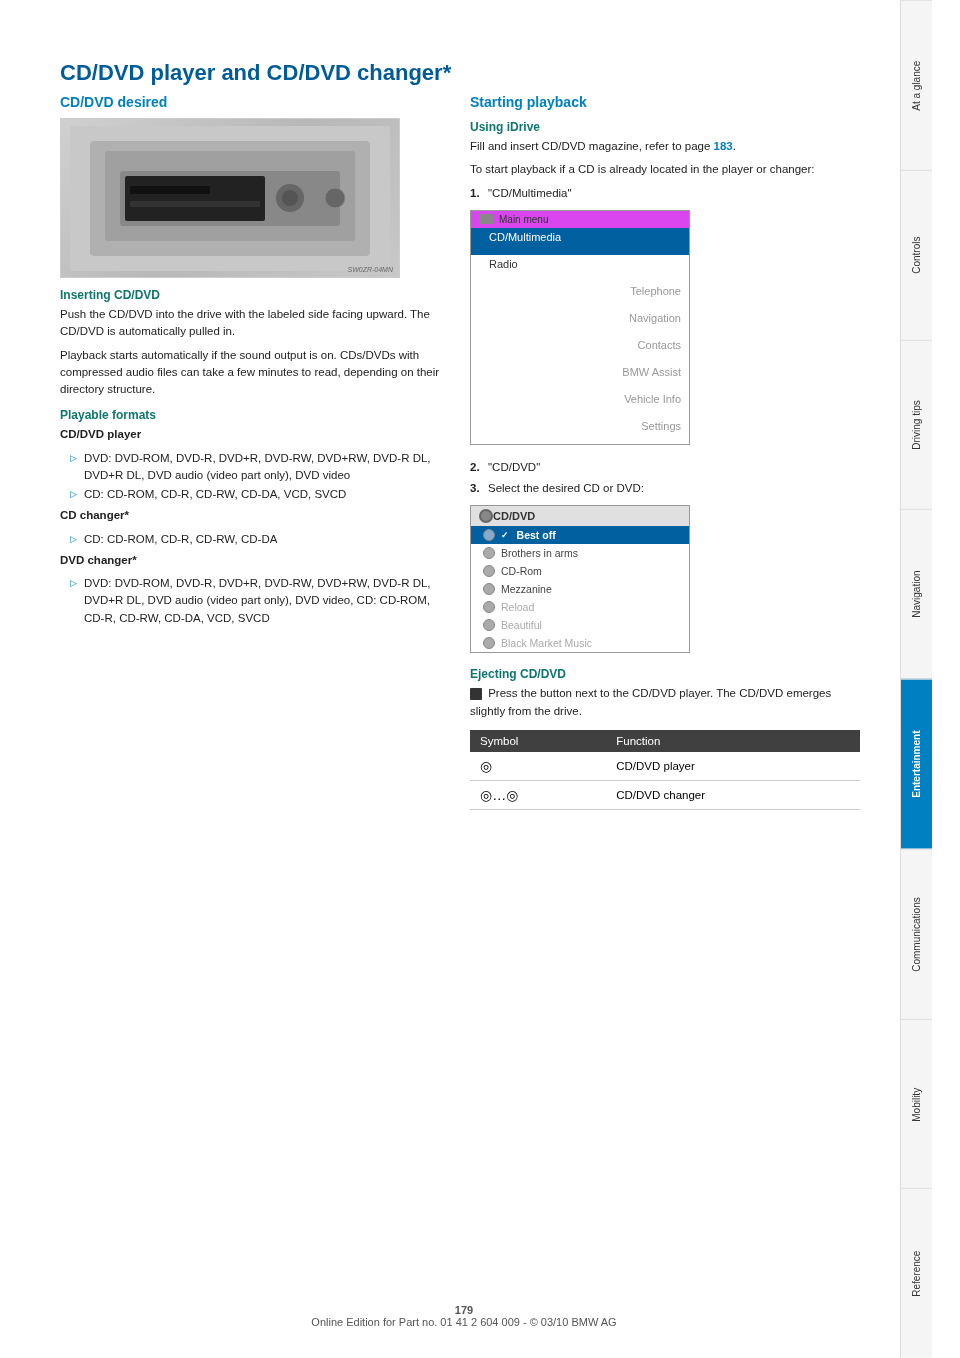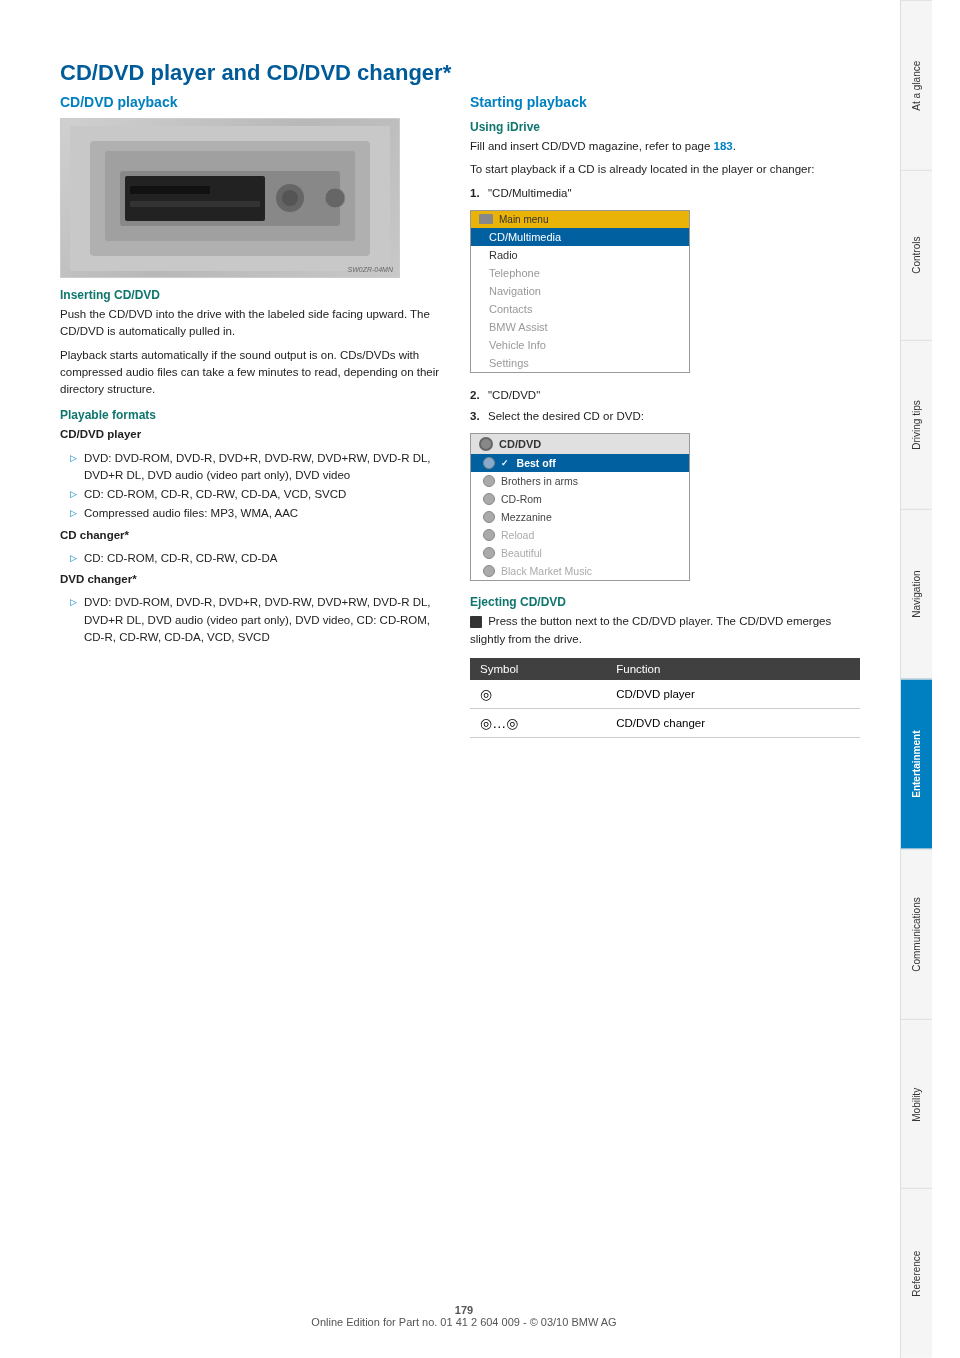--- a/index.html
+++ b/index.html
@@ -172,69 +172,69 @@
 
     
     .menu-mockup {
       width: 220px;
       border: 1px solid #999;
       margin: 8px 0 14px 0;
       font-size: 11px;
     }
 
     .menu-title-bar {
-      background: #eab308;
+      background: #d946ef;
       padding: 3px 8px;
       font-size: 10px;
       color: #333;
       display: flex;
       align-items: center;
       gap: 6px;
     }
 
     .menu-title-bar .menu-icon {
       width: 14px;
       height: 10px;
       background: #888;
       border-radius: 1px;
     }
 
     .menu-item {
-      padding: 3px 8px 3px 18px;
+      padding: 3px 8px 12px 18px;
       font-size: 11px;
       color: #333;
       cursor: pointer;
     }
 
     .menu-item.selected {
       background: #0060a0;
       color: #fff;
     }
 
     .menu-item.dimmed {
       color: #999;
+      text-align: right;
     }
 
     
     .cd-menu-mockup {
       width: 220px;
       border: 1px solid #999;
       margin: 8px 0 14px 0;
       font-size: 11px;
     }
 
     .cd-menu-title {
       background: #e0e0e0;
       padding: 3px 8px;
       font-size: 11px;
       font-weight: bold;
       color: #333;
       display: flex;
       align-items: center;
-      gap: 6px;
     }
 
     .cd-menu-title .cd-icon {
       width: 14px;
       height: 14px;
       border-radius: 50%;
       background: #888;
       border: 2px solid #666;
     }
 
@@ -360,21 +360,21 @@
 
 <div class="page-container">
   <div class="main-content">
 
     <h1 class="page-title">CD/DVD player and CD/DVD changer*</h1>
 
     <div class="two-col">
 
       <div class="col-left">
 
-        <h2 class="section-heading">CD/DVD playback</h2>
+        <h2 class="section-heading">CD/DVD desired</h2>
 
         <div class="car-image">
           <div class="car-image-inner">
 
             <svg width="320" height="145" viewBox="0 0 320 145" xmlns="http://www.w3.org/2000/svg">
               <rect width="320" height="145" fill="#c8c8c8"></rect>
               <rect x="20" y="15" width="280" height="115" fill="#b0b0b0" rx="4"></rect>
               <rect x="35" y="25" width="250" height="90" fill="#a0a0a0" rx="3"></rect>
 
               <rect x="50" y="45" width="220" height="55" fill="#888" rx="3"></rect>
@@ -392,21 +392,20 @@
 
         <h3 class="sub-heading">Inserting CD/DVD</h3>
         <p class="body-text">Push the CD/DVD into the drive with the labeled side facing upward. The CD/DVD is automatically pulled in.</p>
         <p class="body-text">Playback starts automatically if the sound output is on. CDs/DVDs with compressed audio files can take a few minutes to read, depending on their directory structure.</p>
 
         <h3 class="sub-heading">Playable formats</h3>
         <p class="body-text bold-label">CD/DVD player</p>
         <ul class="tri-list">
           <li>DVD: DVD-ROM, DVD-R, DVD+R, DVD-RW, DVD+RW, DVD-R DL, DVD+R DL, DVD audio (video part only), DVD video</li>
           <li>CD: CD-ROM, CD-R, CD-RW, CD-DA, VCD, SVCD</li>
-          <li>Compressed audio files: MP3, WMA, AAC</li>
         </ul>
 
         <p class="body-text bold-label"><span>CD changer*</span></p>
         <ul class="tri-list">
           <li>CD: CD-ROM, CD-R, CD-RW, CD-DA</li>
         </ul>
 
         <p class="body-text bold-label"><span>DVD changer*</span></p>
         <ul class="tri-list">
           <li>DVD: DVD-ROM, DVD-R, DVD+R, DVD-RW, DVD+RW, DVD-R DL, DVD+R DL, DVD audio (video part only), DVD video, CD: CD-ROM, CD-R, CD-RW, CD-DA, VCD, SVCD</li>

